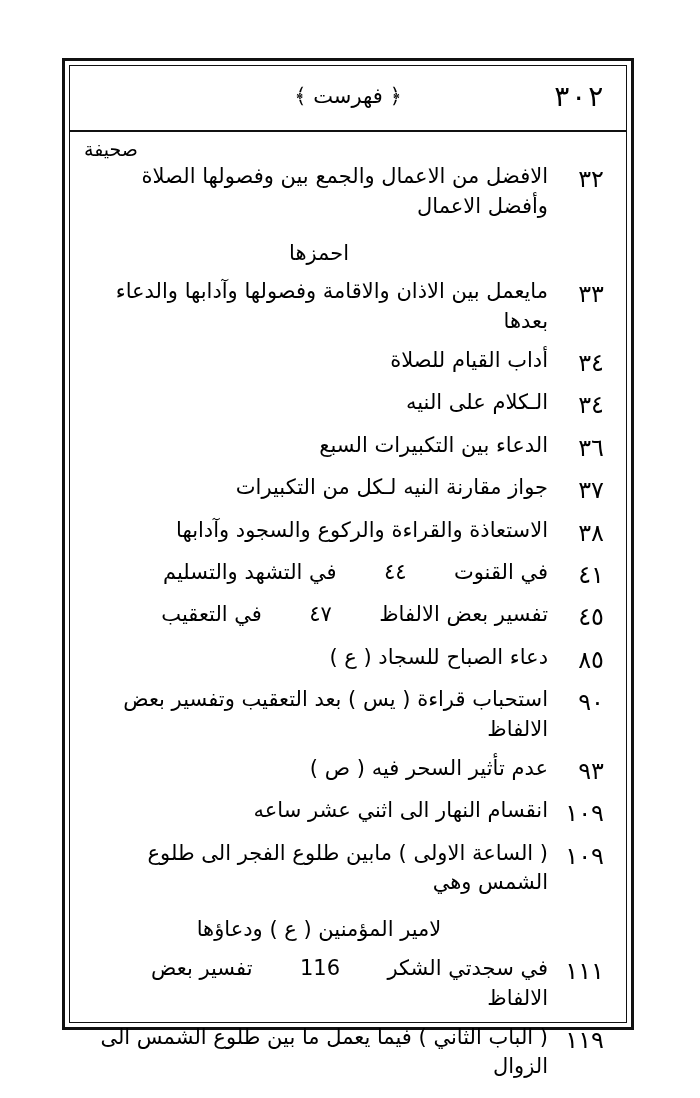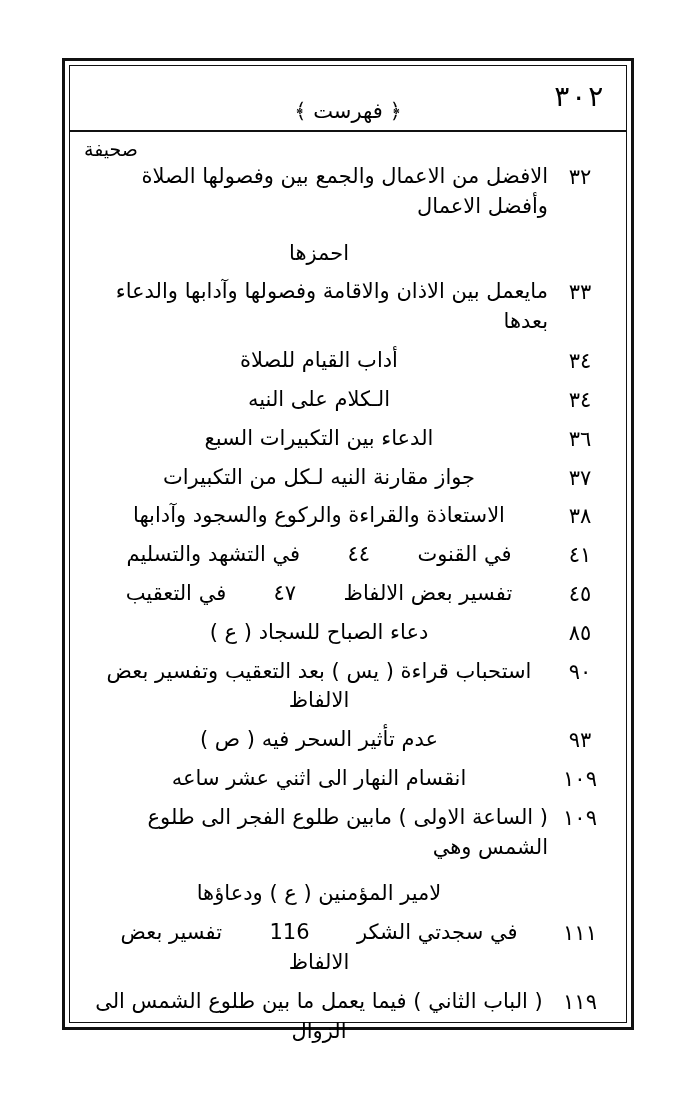--- a/index.html
+++ b/index.html
@@ -47,21 +47,20 @@
     font-size: 28px;
     letter-spacing: 1px;
     font-family: Liberation Mono, monospace;
   }
   .header .caption {
     position: absolute;
     left: 0; right: 0;
     top: 18px;
     text-align: center;
     font-size: 21px;
-    margin-top: 15px;
   }
 
   
   .col-label {
     text-align: left;
     padding: 6px 0 0 14px;
     font-size: 19px;
   }
 
   
@@ -70,35 +69,35 @@
   }
   .entry {
     display: flex;
     flex-direction: row;
     align-items: flex-start;
     margin-bottom: 9px;
   }
   .num {
     flex: 0 0 auto;
     width: 48px;
-    text-align: center;
-    font-size: 21px;
+    text-align: right;
+    font-size: 24px;
     line-height: 1.35;
     padding-left: 2px;
     padding-top: 1px;
     white-space: nowrap;
   }
   .txt {
     flex: 1 1 auto;
     font-size: 21px;
     line-height: 1.42;
     text-align: right;
     padding-right: 6px;
   }
-  .txt.center { text-align: center; }
+  .txt.center { }
 
   
   .txt .inner-gap { display: inline-block; width: 34px; }
   .txt .inner-num { font-size: 21px; }
 
   .second-line {
     display: block;
     text-align: center;
     margin-top: 17px;
   }

